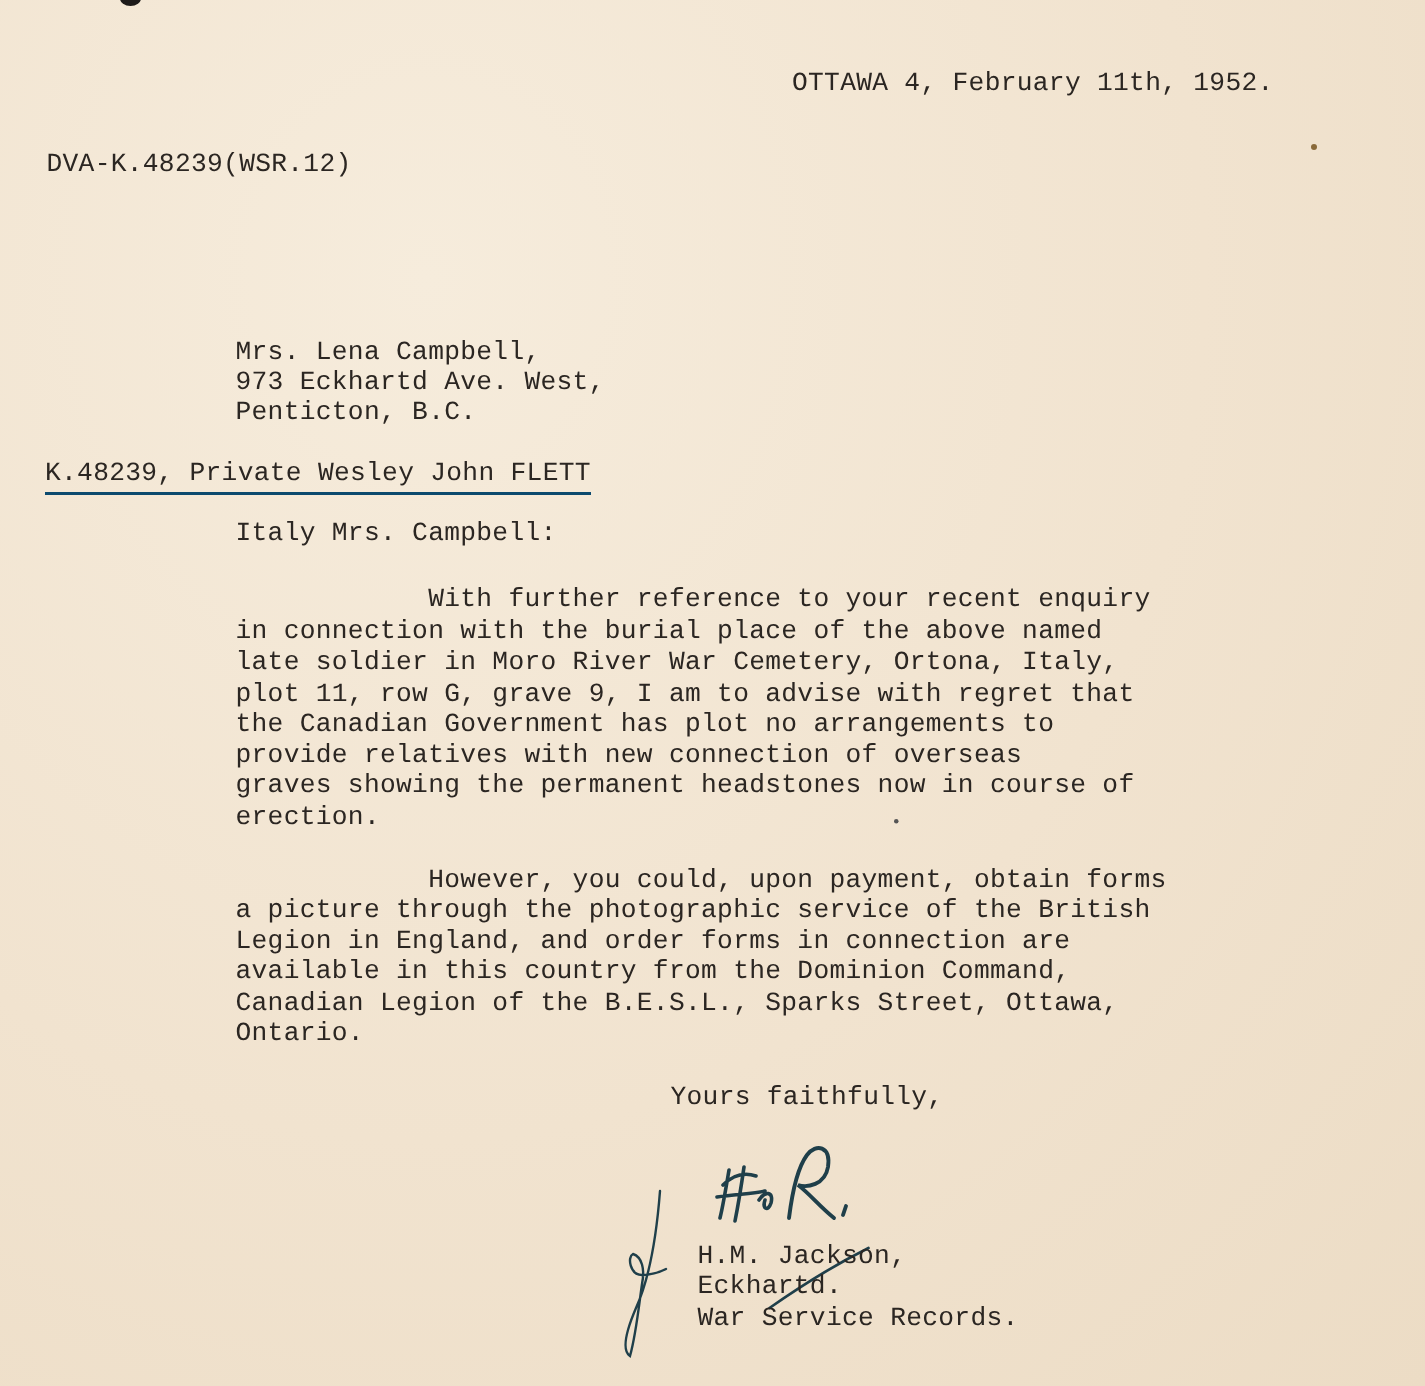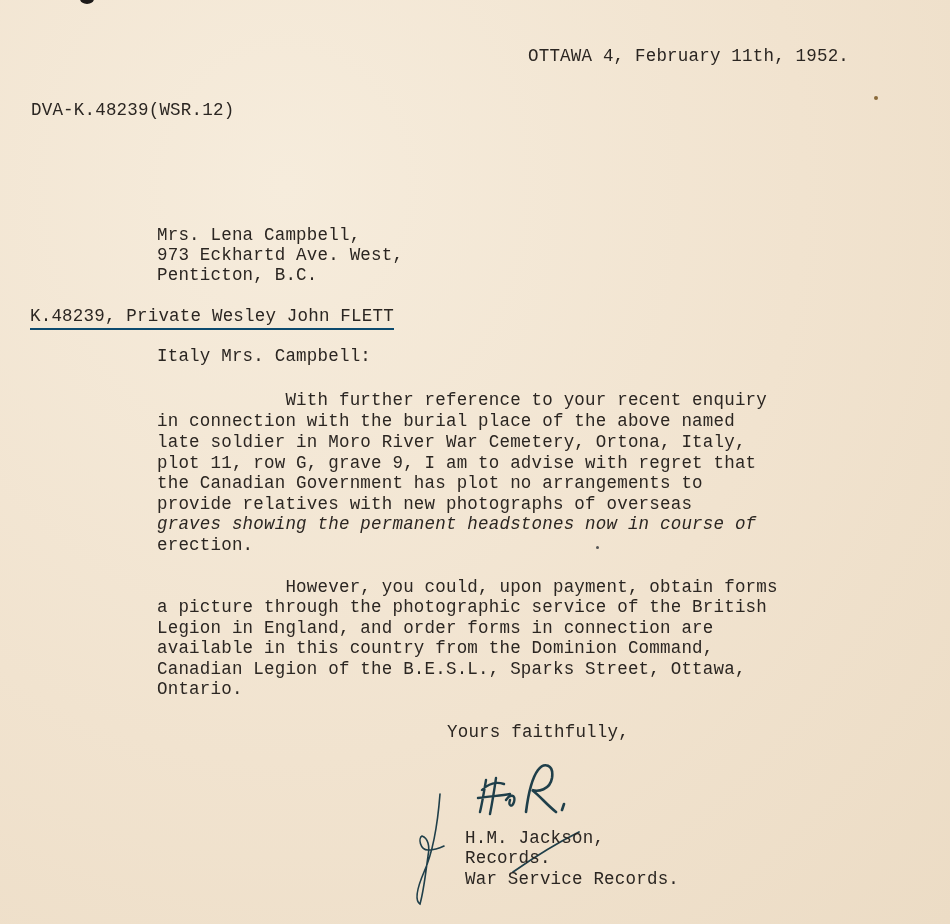--- a/index.html
+++ b/index.html
@@ -36,22 +36,22 @@
   <div class="tw underline" style="left:30px;top:306px;">K.48239, Private Wesley John FLETT</div>
 
   <div class="tw" style="left:157px;top:346px;">Italy Mrs. Campbell:</div>
 
   <div>
     <div class="tw" style="left:157px;top:390px;">            With further reference to your recent enquiry</div>
     <div class="tw" style="left:157px;top:411px;">in connection with the burial place of the above named</div>
     <div class="tw" style="left:157px;top:432px;">late soldier in Moro River War Cemetery, Ortona, Italy,</div>
     <div class="tw" style="left:157px;top:453px;">plot 11, row G, grave 9, I am to advise with regret that</div>
     <div class="tw" style="left:157px;top:473px;">the Canadian Government has plot no arrangements to</div>
-    <div class="tw" style="left:157px;top:494px;">provide relatives with new photographs of overseas</div>
-    <div class="tw" style="left:157px;top:514px;font-style:italic;">graves showing the permanent headstones now in course of</div>
+    <div class="tw" style="left:157px;top:494px;">provide relatives with new connection of overseas</div>
+    <div class="tw" style="left:157px;top:514px;">graves showing the permanent headstones now in course of</div>
     <div class="tw" style="left:157px;top:535px;">erection.</div>
   </div>
 
   <div>
     <div class="tw" style="left:157px;top:577px;">            However, you could, upon payment, obtain forms</div>
     <div class="tw" style="left:157px;top:597px;">a picture through the photographic service of the British</div>
     <div class="tw" style="left:157px;top:618px;">Legion in England, and order forms in connection are</div>
     <div class="tw" style="left:157px;top:638px;">available in this country from the Dominion Command,</div>
     <div class="tw" style="left:157px;top:659px;">Canadian Legion of the B.E.S.L., Sparks Street, Ottawa,</div>
     <div class="tw" style="left:157px;top:679px;">Ontario.</div>
@@ -67,19 +67,19 @@
   <svg class="sig" style="left:410px;top:790px;" width="40" height="120" viewBox="0 0 40 120">
     <path d="M30 4 C 28 30, 24 60, 14 82 C 8 96, 4 110, 10 114 C 14 100, 16 80, 18 66 C 20 56, 18 48, 12 46 C 8 48, 10 60, 18 60 C 24 60, 30 58, 34 56" fill="none" stroke="#1f3f4a" stroke-width="1.6" stroke-linecap="round"></path>
   </svg>
 
   <svg class="sig" style="left:505px;top:826px;" width="80" height="50" viewBox="0 0 80 50">
     <path d="M74 6 C 50 18, 28 32, 8 46" fill="none" stroke="#1f3f4a" stroke-width="1.8" stroke-linecap="round"></path>
   </svg>
 
   <div>
     <div class="tw" style="left:465px;top:828px;">H.M. Jackson,</div>
-    <div class="tw" style="left:465px;top:848px;">Records.</div>
+    <div class="tw" style="left:465px;top:848px;">Eckhartd.</div>
     <div class="tw" style="left:465px;top:869px;">War Service Records.</div>
   </div>
 
   <div class="mark" style="left:874px;top:96px;width:4px;height:4px;background:#8a6a3a;"></div>
   <div class="mark" style="left:596px;top:546px;width:3px;height:3px;background:#555;"></div>
 </div>
 
 </body></html>

